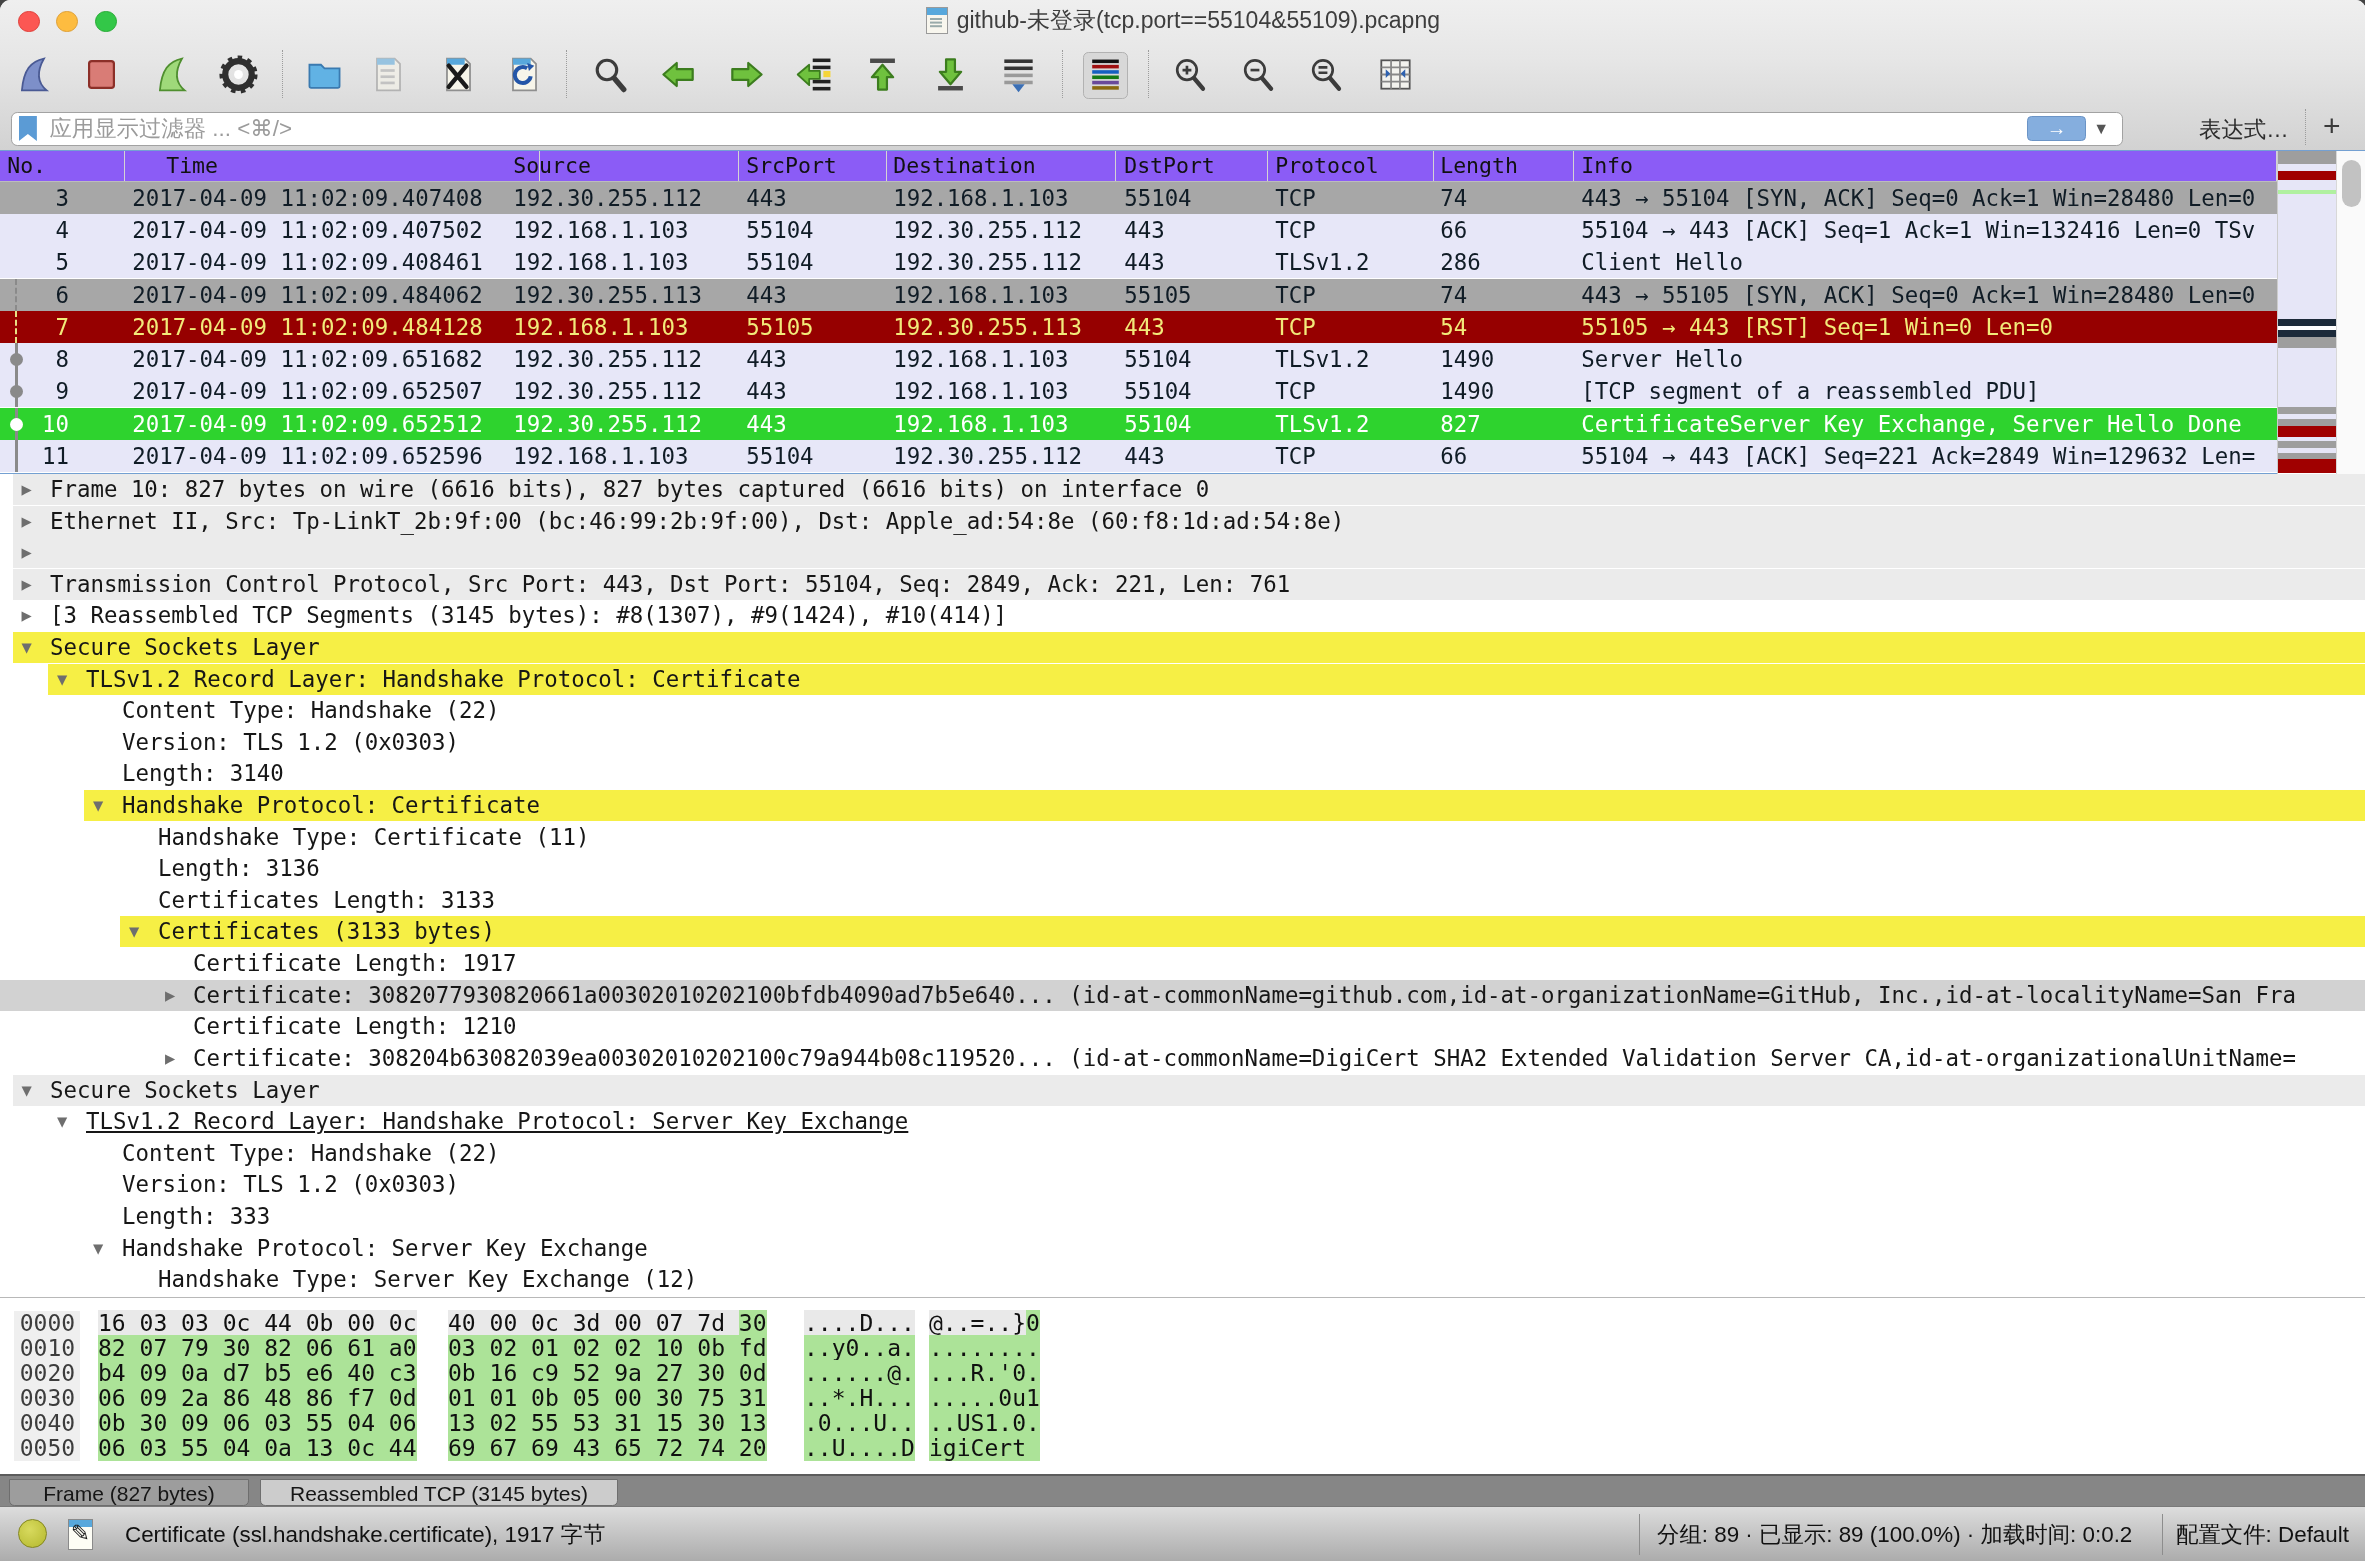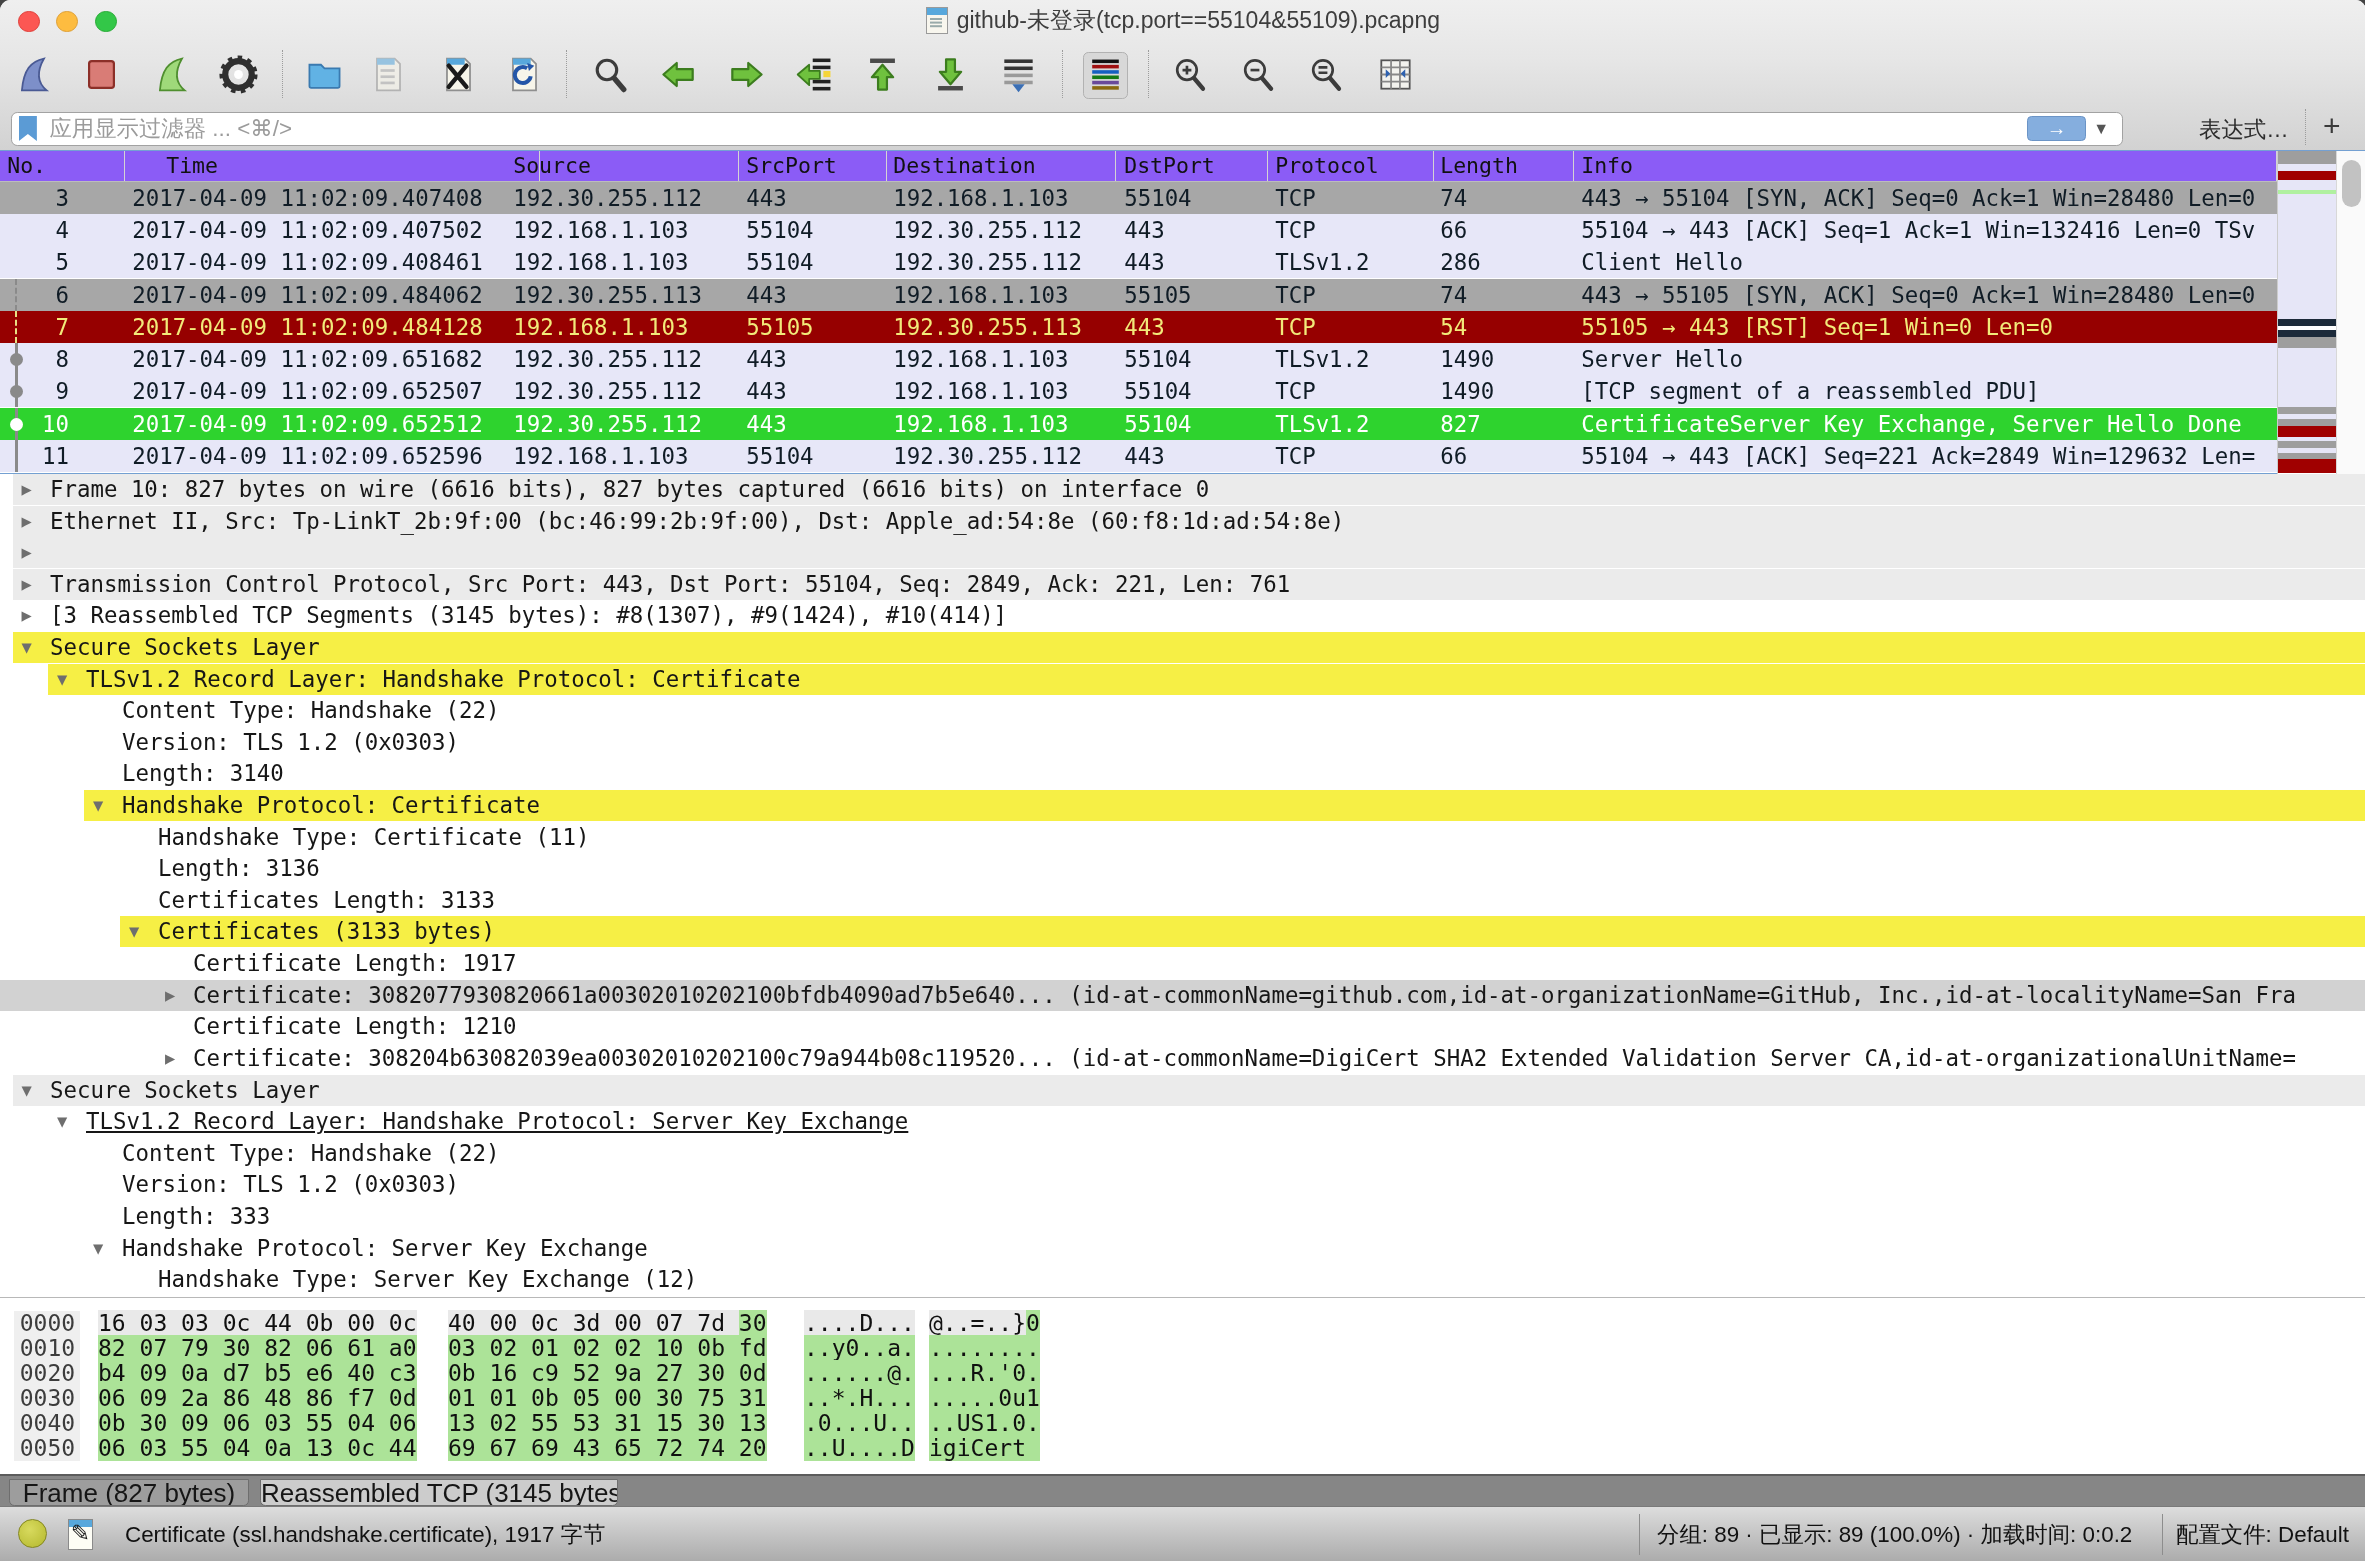--- a/index.html
+++ b/index.html
@@ -91,21 +91,21 @@
   .hg2{position:absolute;left:448px;}
   .ha1{position:absolute;left:804px;}
   .ha2{position:absolute;left:929px;}
   .hb{color:#101010;}
   .hb.dim{background:#e9e9e9;}
   .hb.grn{background:#ace398;}
 
   
   .tabbar{position:absolute;left:0;top:1474px;width:2366px;height:32px;background:#868686;
     border-top:2.7px solid #5c5c5c;box-sizing:border-box;}
-  .tab{position:absolute;top:2.7px;height:27px;line-height:27px;text-align:center;font-size:26px;color:#161616;
+  .tab{position:absolute;top:2.7px;height:27px;line-height:27px;text-align:center;font-size:21px;color:#161616;
     border:0.9px solid #6e6e6e;border-radius:0 0 5.4px 5.4px;box-sizing:border-box;overflow:hidden;white-space:nowrap;}
   .tab.inactive{background:#9d9d9d;}
   .tab.active{background:#cccccc;}
 
   
   .statusbar{position:absolute;left:0;top:1506px;width:2366px;height:56px;
     background:linear-gradient(180deg,#dddddd,#ababab);border-top:0.9px solid #7a7a7a;box-sizing:border-box;}
   .expert-dot{position:absolute;left:18px;top:11.6px;width:29px;height:29px;border-radius:50%;
     background:radial-gradient(circle at 40% 35%,#d8da5e,#b4b82e);border:1.8px solid #83861f;box-sizing:border-box;}
   .note-icon{position:absolute;left:68px;top:11.6px;width:23px;height:29px;background:#fdfdf5;

